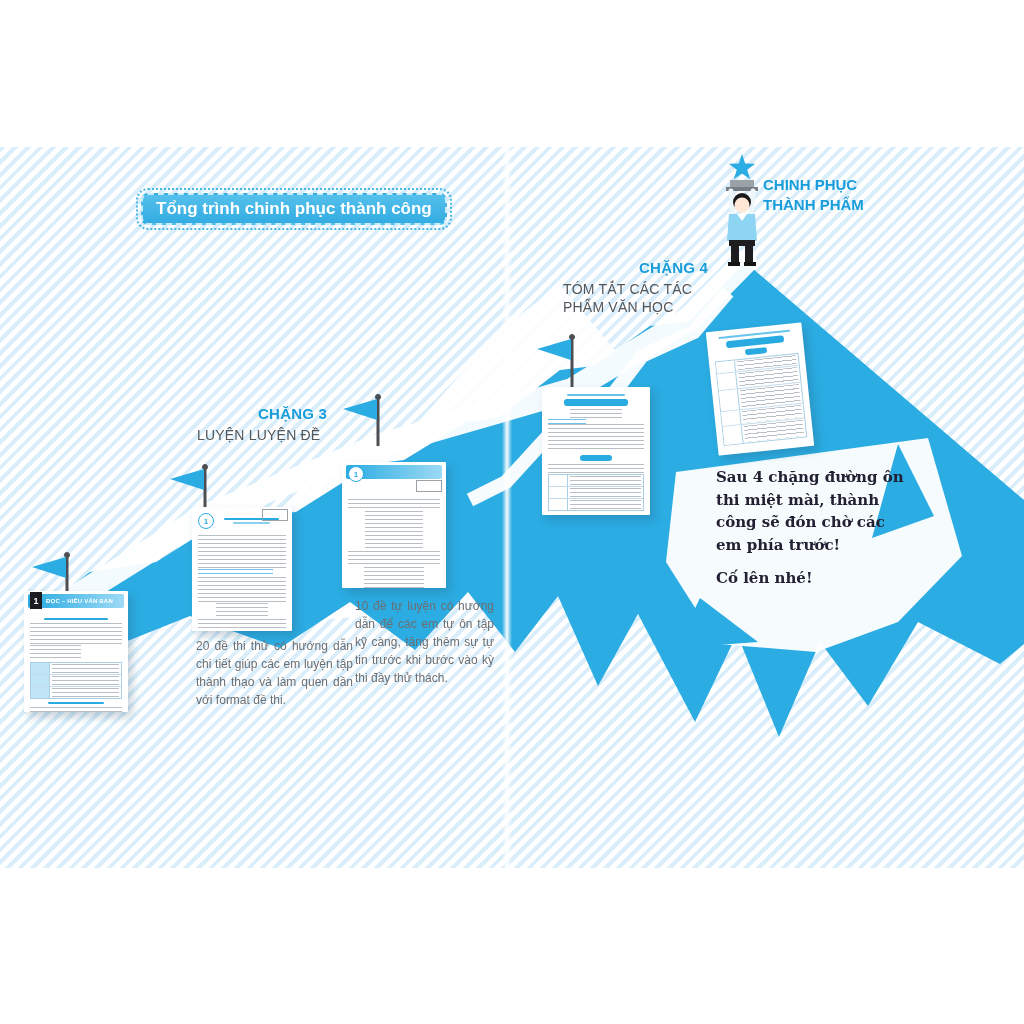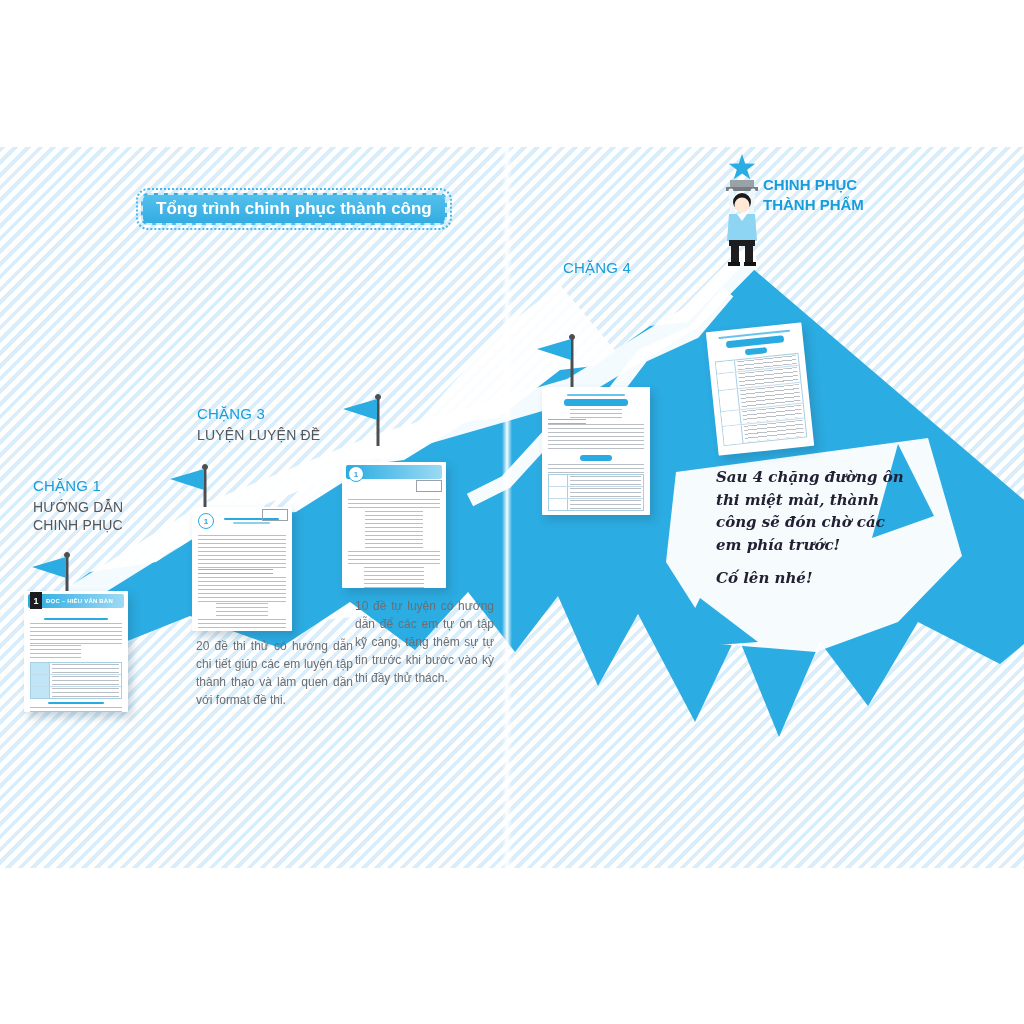--- a/index.html
+++ b/index.html
@@ -14,39 +14,39 @@
 
   svg.scene{position:absolute;left:0;top:0;z-index:1;}
 
   
   .banner{position:absolute;left:141px;top:193px;z-index:3;background:linear-gradient(180deg,#55c0ec,#33ace2);
     color:#fff;font-weight:700;font-size:17px;padding:4px 13px;border-radius:7px;
     border:2px dashed #c9ecfb;outline:2px dotted #49b9e9;outline-offset:3px;white-space:nowrap;}
 
   
   .stage{position:absolute;z-index:3;}
-  .stage .label{font-weight:400;font-size:15px;color:#189dda;margin-bottom:4px;letter-spacing:.2px;}
+  .stage .label{font-weight:700;font-size:15px;color:#189dda;margin-bottom:4px;letter-spacing:.2px;text-align:right;}
   .stage .title{font-size:14px;line-height:1.3;color:#55565a;letter-spacing:.2px;}
   #stage1{left:33px;top:477px;width:125px;}
   #stage2{left:197px;top:405px;width:130px;}
   #stage3{left:368px;top:349px;width:130px;}
   #stage4{left:563px;top:259px;width:145px;}
   .summit-label{position:absolute;left:763px;top:175px;width:105px;z-index:3;
     font-weight:700;font-size:15px;line-height:1.3;color:#189dda;}
 
   
   .desc{position:absolute;z-index:3;font-size:12px;line-height:1.5;text-align:justify;color:#6d6e71;}
   #desc1{left:21px;top:716px;width:167px;}
   #desc2{left:196px;top:637px;width:157px;}
   #desc3{left:355px;top:597px;width:139px;}
   #desc4{left:549px;top:519px;width:143px;}
 
   
   .quote{position:absolute;left:716px;top:466px;width:198px;z-index:3;
-    font-family:"DejaVu Serif","Liberation Serif",serif;font-style:italic;font-weight:700;
+    font-family:"DejaVu Serif","Liberation Serif",serif;font-weight:700;
     font-size:15px;line-height:1.5;color:#232033;}
   .quote .q2{margin-top:11px;}
 
   
   .book{position:absolute;z-index:3;background:#fff;box-shadow:4px 5px 9px rgba(40,80,110,.25);
     border-radius:1px;overflow:hidden;}
   #book1{left:24px;top:591px;width:104px;height:121px;}
   #book2{left:192px;top:507px;width:100px;height:124px;}
   #book3{left:342px;top:462px;width:104px;height:126px;}
   #book4{left:542px;top:387px;width:108px;height:128px;}
@@ -131,30 +131,27 @@
       <rect x="745" y="246" width="8" height="18" fill="#1d1d1f"></rect>
       <rect x="728" y="262" width="12" height="4" fill="#141414"></rect>
       <rect x="744" y="262" width="12" height="4" fill="#141414"></rect>
     </g>
   </svg>
 
   <div class="fold-line"></div>
 
   <div class="banner">Tổng trình chinh phục thành công</div>
 
-  <div class="stage" id="stage1">
-    <div class="label">CHẶNG 1</div>
-    <div class="title">HƯỚNG DẪN CHINH PHỤC</div>
-  </div>
   <div class="stage" id="stage2">
     <div class="label">CHẶNG 3</div>
     <div class="title">LUYỆN LUYỆN ĐỀ</div>
   </div>
   <div class="stage" id="stage4">
     <div class="label">CHẶNG 4</div>
+    <div class="title">TÓM TẮT CÁC TÁC PHẨM VĂN HỌC</div>
   </div>
   <div class="summit-label">CHINH PHỤC THÀNH PHẨM</div>
 
   <div class="desc" id="desc2">20 đề thi thử có hướng dẫn chi tiết giúp các em luyện tập thành thạo và làm quen dần với format đề thi.</div>
   <div class="desc" id="desc3">10 đề tự luyện có hướng dẫn để các em tự ôn tập kỹ càng, tăng thêm sự tự tin trước khi bước vào kỳ thi đầy thử thách.</div>
 
   <div class="quote">
     <div class="q1">Sau 4 chặng đường ôn thi miệt mài, thành công sẽ đón chờ các em phía trước!</div>
     <div class="q2">Cố lên nhé!</div>
   </div>

